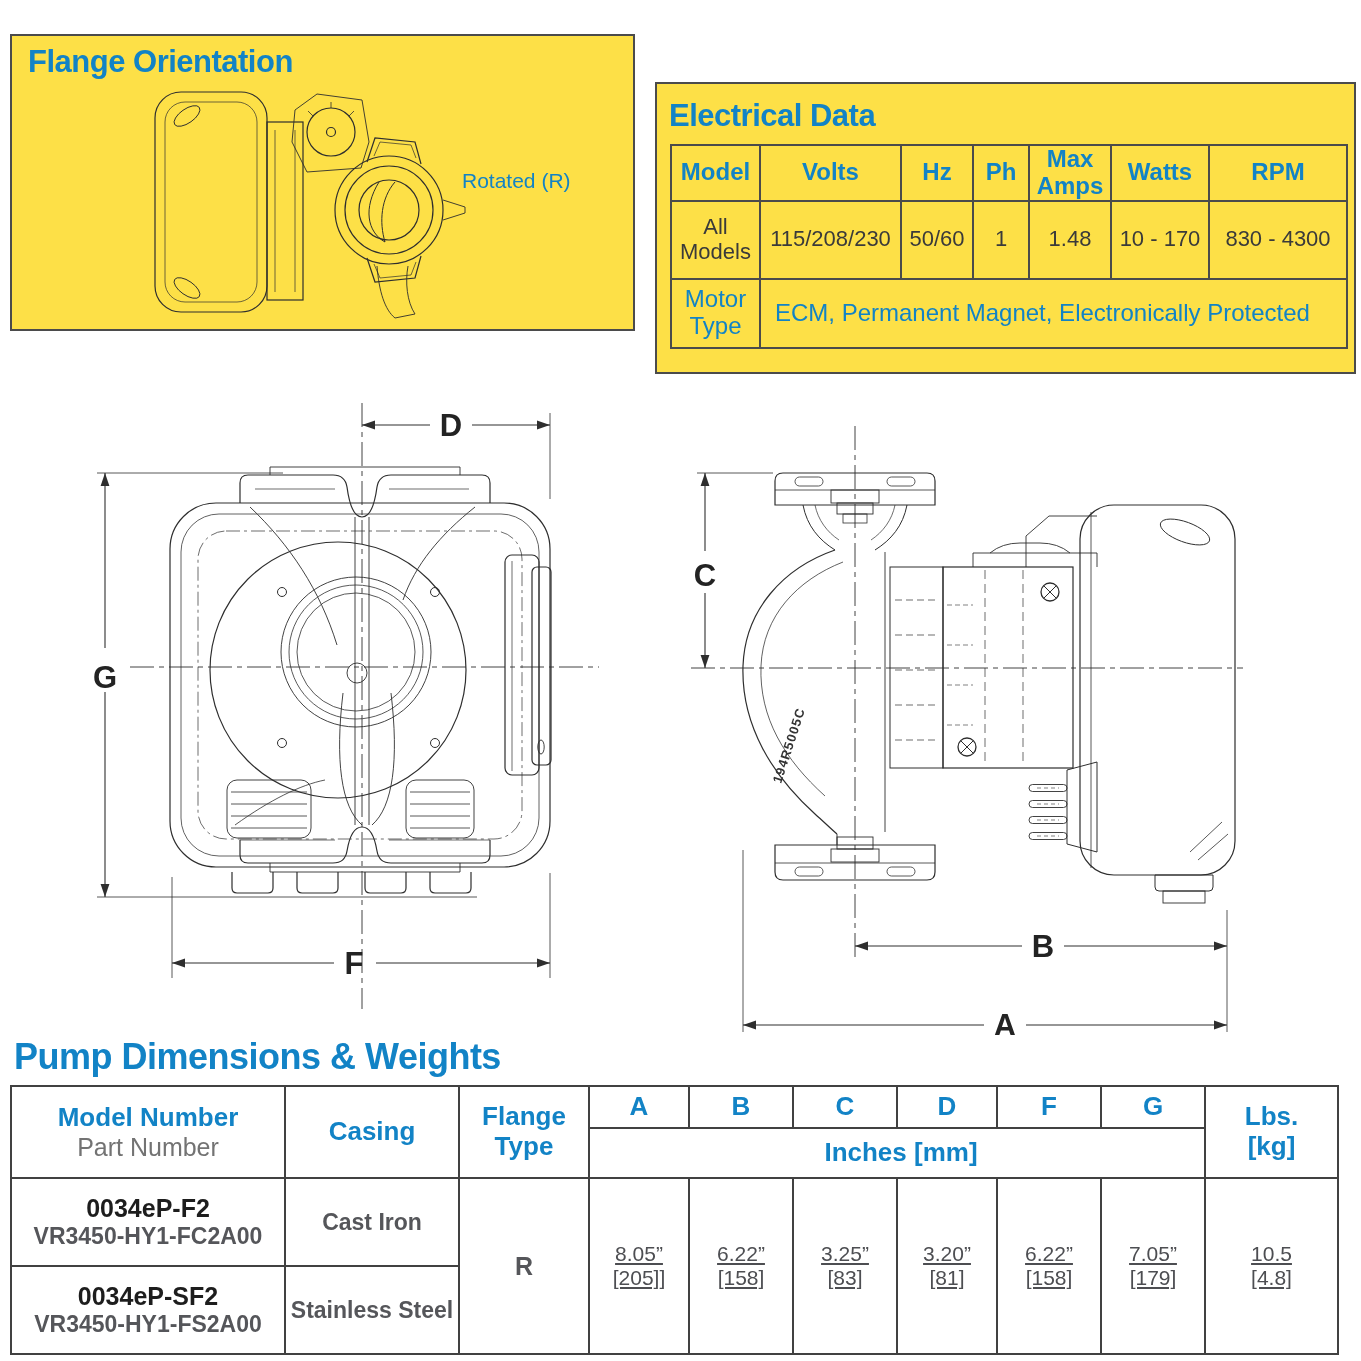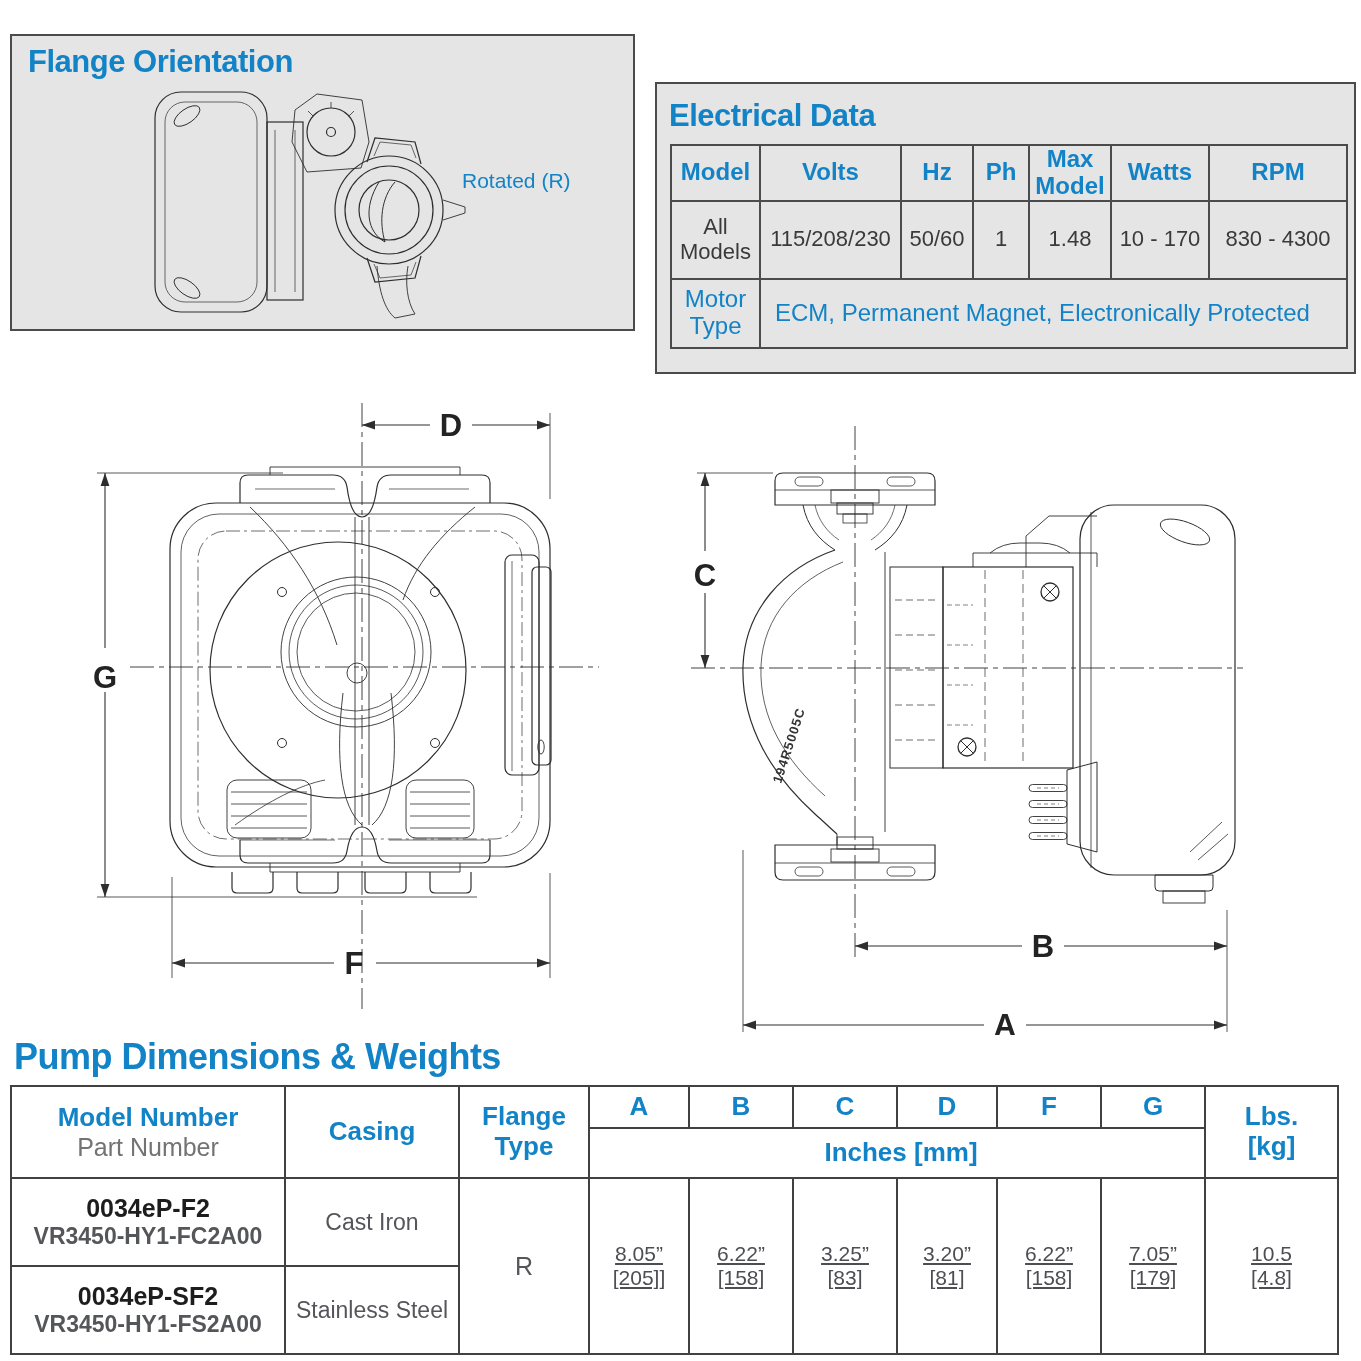--- a/index.html
+++ b/index.html
@@ -1,21 +1,21 @@
 <!DOCTYPE html>
 <html><head>
 <meta charset="utf-8">
 <style>
   * { margin:0; padding:0; box-sizing:border-box; }
   html,body { background:#ffffff; }
   body {
     width:1361px; height:1361px; position:relative;
     font-family:"Liberation Sans", sans-serif; color:#3a3a3a;
   }
-  .panel { position:absolute; border:2.5px solid #4b4b4b; background:#e5e5e5; }
+  .panel { position:absolute; border:2.5px solid #4b4b4b; background:#fde047; }
   .sec-title { color:#1283c6; font-weight:bold; letter-spacing:-0.5px; }
   .draw { position:absolute; }
 
   
   #flange-box { left:10px; top:34px; width:625px; height:297px; }
   #flange-title { position:absolute; left:16px; top:8px; font-size:31px; }
   #flange-caption { position:absolute; left:450px; top:133px; font-size:21px; color:#1283c6; }
 
   
   #elec-box { left:655px; top:39px; width:701px; height:292px;margin-top:43px; }
@@ -35,21 +35,21 @@
   .dtable { position:absolute; left:10px; top:1085px; width:1327px; }
   .dtable th, .dtable td { border:2px solid #414141; text-align:center; vertical-align:middle; line-height:1.15; }
   .dtable th { color:#1283c6; font-size:26px; font-weight:bold; }
   .dtable tr.r-letters th { height:42px; }
   .dtable tr.r-units th { height:50px;padding-left:8px; }
   .dtable tr.r-data td { height:88px; }
   .hdr-sub { color:#737373; font-weight:normal; font-size:25px; }
   .w-dark { color:#222; font-size:25px; font-weight:bold; line-height:1.2; }
   .cell-model { font-size:25px; font-weight:bold; color:#1d1d1d; }
   .cell-part { font-size:23px; font-weight:bold; color:#55565a; }
-  .cell-plain { font-size:23px; color:#55565a; font-weight:normal; }
+  .cell-plain { font-size:23px; color:#55565a; font-weight:bold; }
   .cell-val { font-size:21px; color:#4d4e52; font-weight:normal; line-height:1.45;text-decoration:underline; }
 </style>
 </head>
 <body>
 
 <div class="panel" id="flange-box">
   <div class="sec-title" id="flange-title">Flange Orientation</div>
 
   <svg class="draw" style="left:115px; top:44px; width:350px; height:247px;" viewBox="0 0 350 247">
     <g fill="none" stroke="#2e2e2e" stroke-width="1.2">
@@ -95,21 +95,21 @@
       <col style="width:82px">
         <col style="width:98px">
         <col style="width:138px">
     </colgroup>
     <tbody>
         <tr class="ehead">
       <th>Model</th>
       <th>Volts</th>
       <th>Hz</th>
       <th>Ph</th>
-      <th>Max Model</th>
+      <th>Max Amps</th>
       <th>Watts</th>
       <th>RPM</th>
     </tr>
     <tr class="edata">
       <td>All Models</td>
       <td>115/208/230</td>
       <td>50/60</td>
       <td>1</td>
       <td>1.48</td>
       <td>10 - 170</td>

